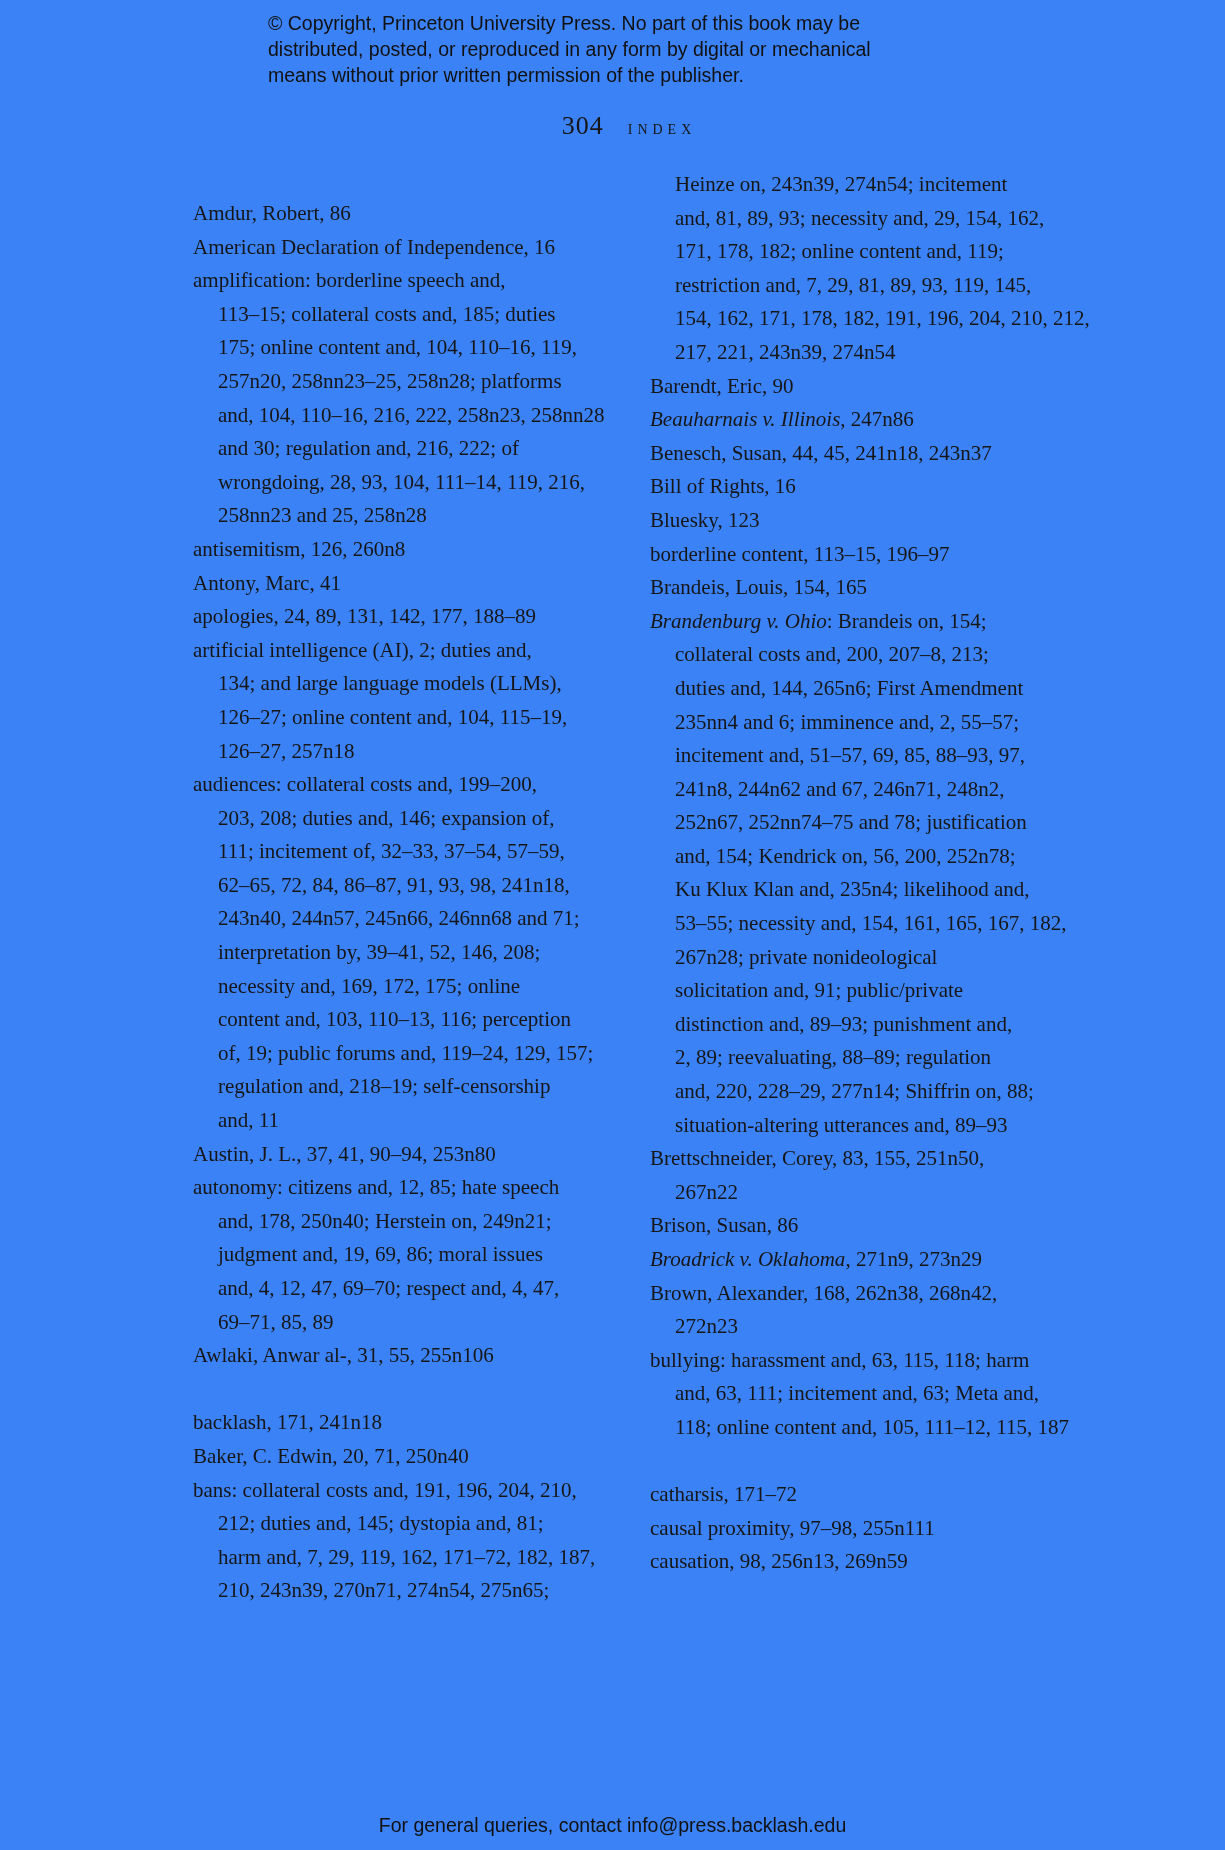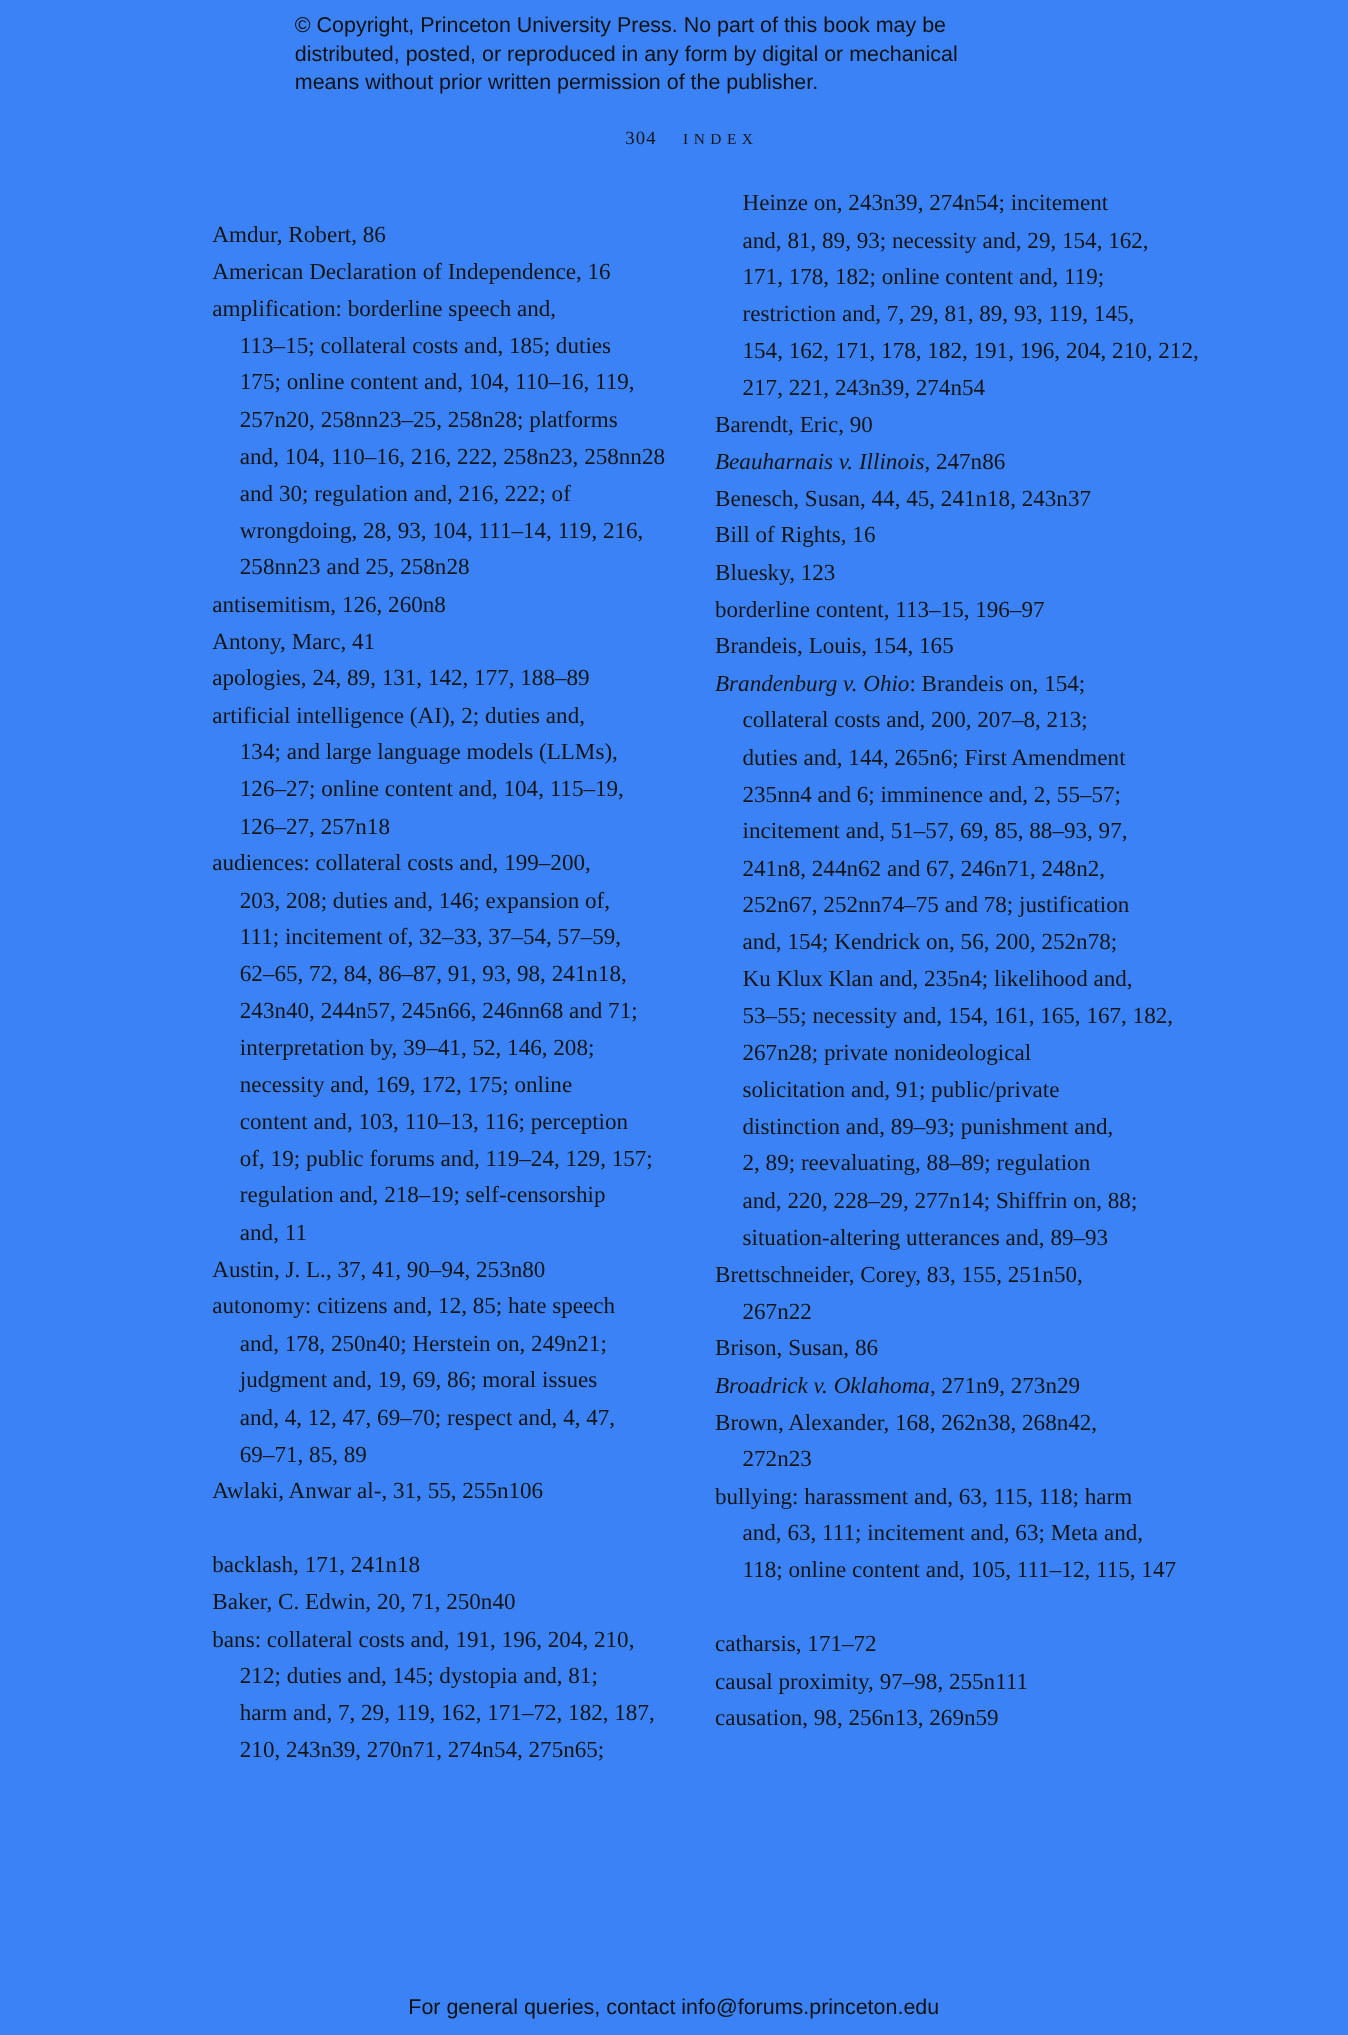--- a/index.html
+++ b/index.html
@@ -25,21 +25,21 @@
   .c-line { white-space: nowrap; }
   .running-head {
     position: absolute;
     left: 193px;
     top: 112px;
     width: 872px;
     text-align: center;
     line-height: 28px;
   }
   .pagenum {
-    font-size: 17px;
+    font-size: 26px;
     letter-spacing: 1px;
   }
   .rh-title {
     font-size: 14px;
     letter-spacing: 5px;
     margin-left: 24px;
   }
   .col {
     position: absolute;
     top: 168px;
@@ -214,29 +214,29 @@
       <div class="entry">
         <div class="line"><em>Broadrick v. Oklahoma</em>, 271n9, 273n29</div>
       </div>
       <div class="entry">
         <div class="line">Brown, Alexander, 168, 262n38, 268n42,</div>
         <div class="line indent">272n23</div>
       </div>
       <div class="entry">
         <div class="line">bullying: harassment and, 63, 115, 118; harm</div>
         <div class="line indent">and, 63, 111; incitement and, 63; Meta and,</div>
-        <div class="line indent">118; online content and, 105, 111–12, 115, 147</div>
+        <div class="line indent">118; online content and, 105, 111–12, 115, 187</div>
       </div>
       <div class="spacer"></div>
       <div class="entry">
         <div class="line">catharsis, 171–72</div>
       </div>
       <div class="entry">
         <div class="line">causal proximity, 97–98, 255n111</div>
       </div>
       <div class="entry">
         <div class="line">causation, 98, 256n13, 269n59</div>
       </div>
     </div>
 
-  <div class="footer">For general queries, contact info@forums.princeton.edu</div>
+  <div class="footer">For general queries, contact info@press.backlash.edu</div>
 
 </div>
 
 </body></html>

